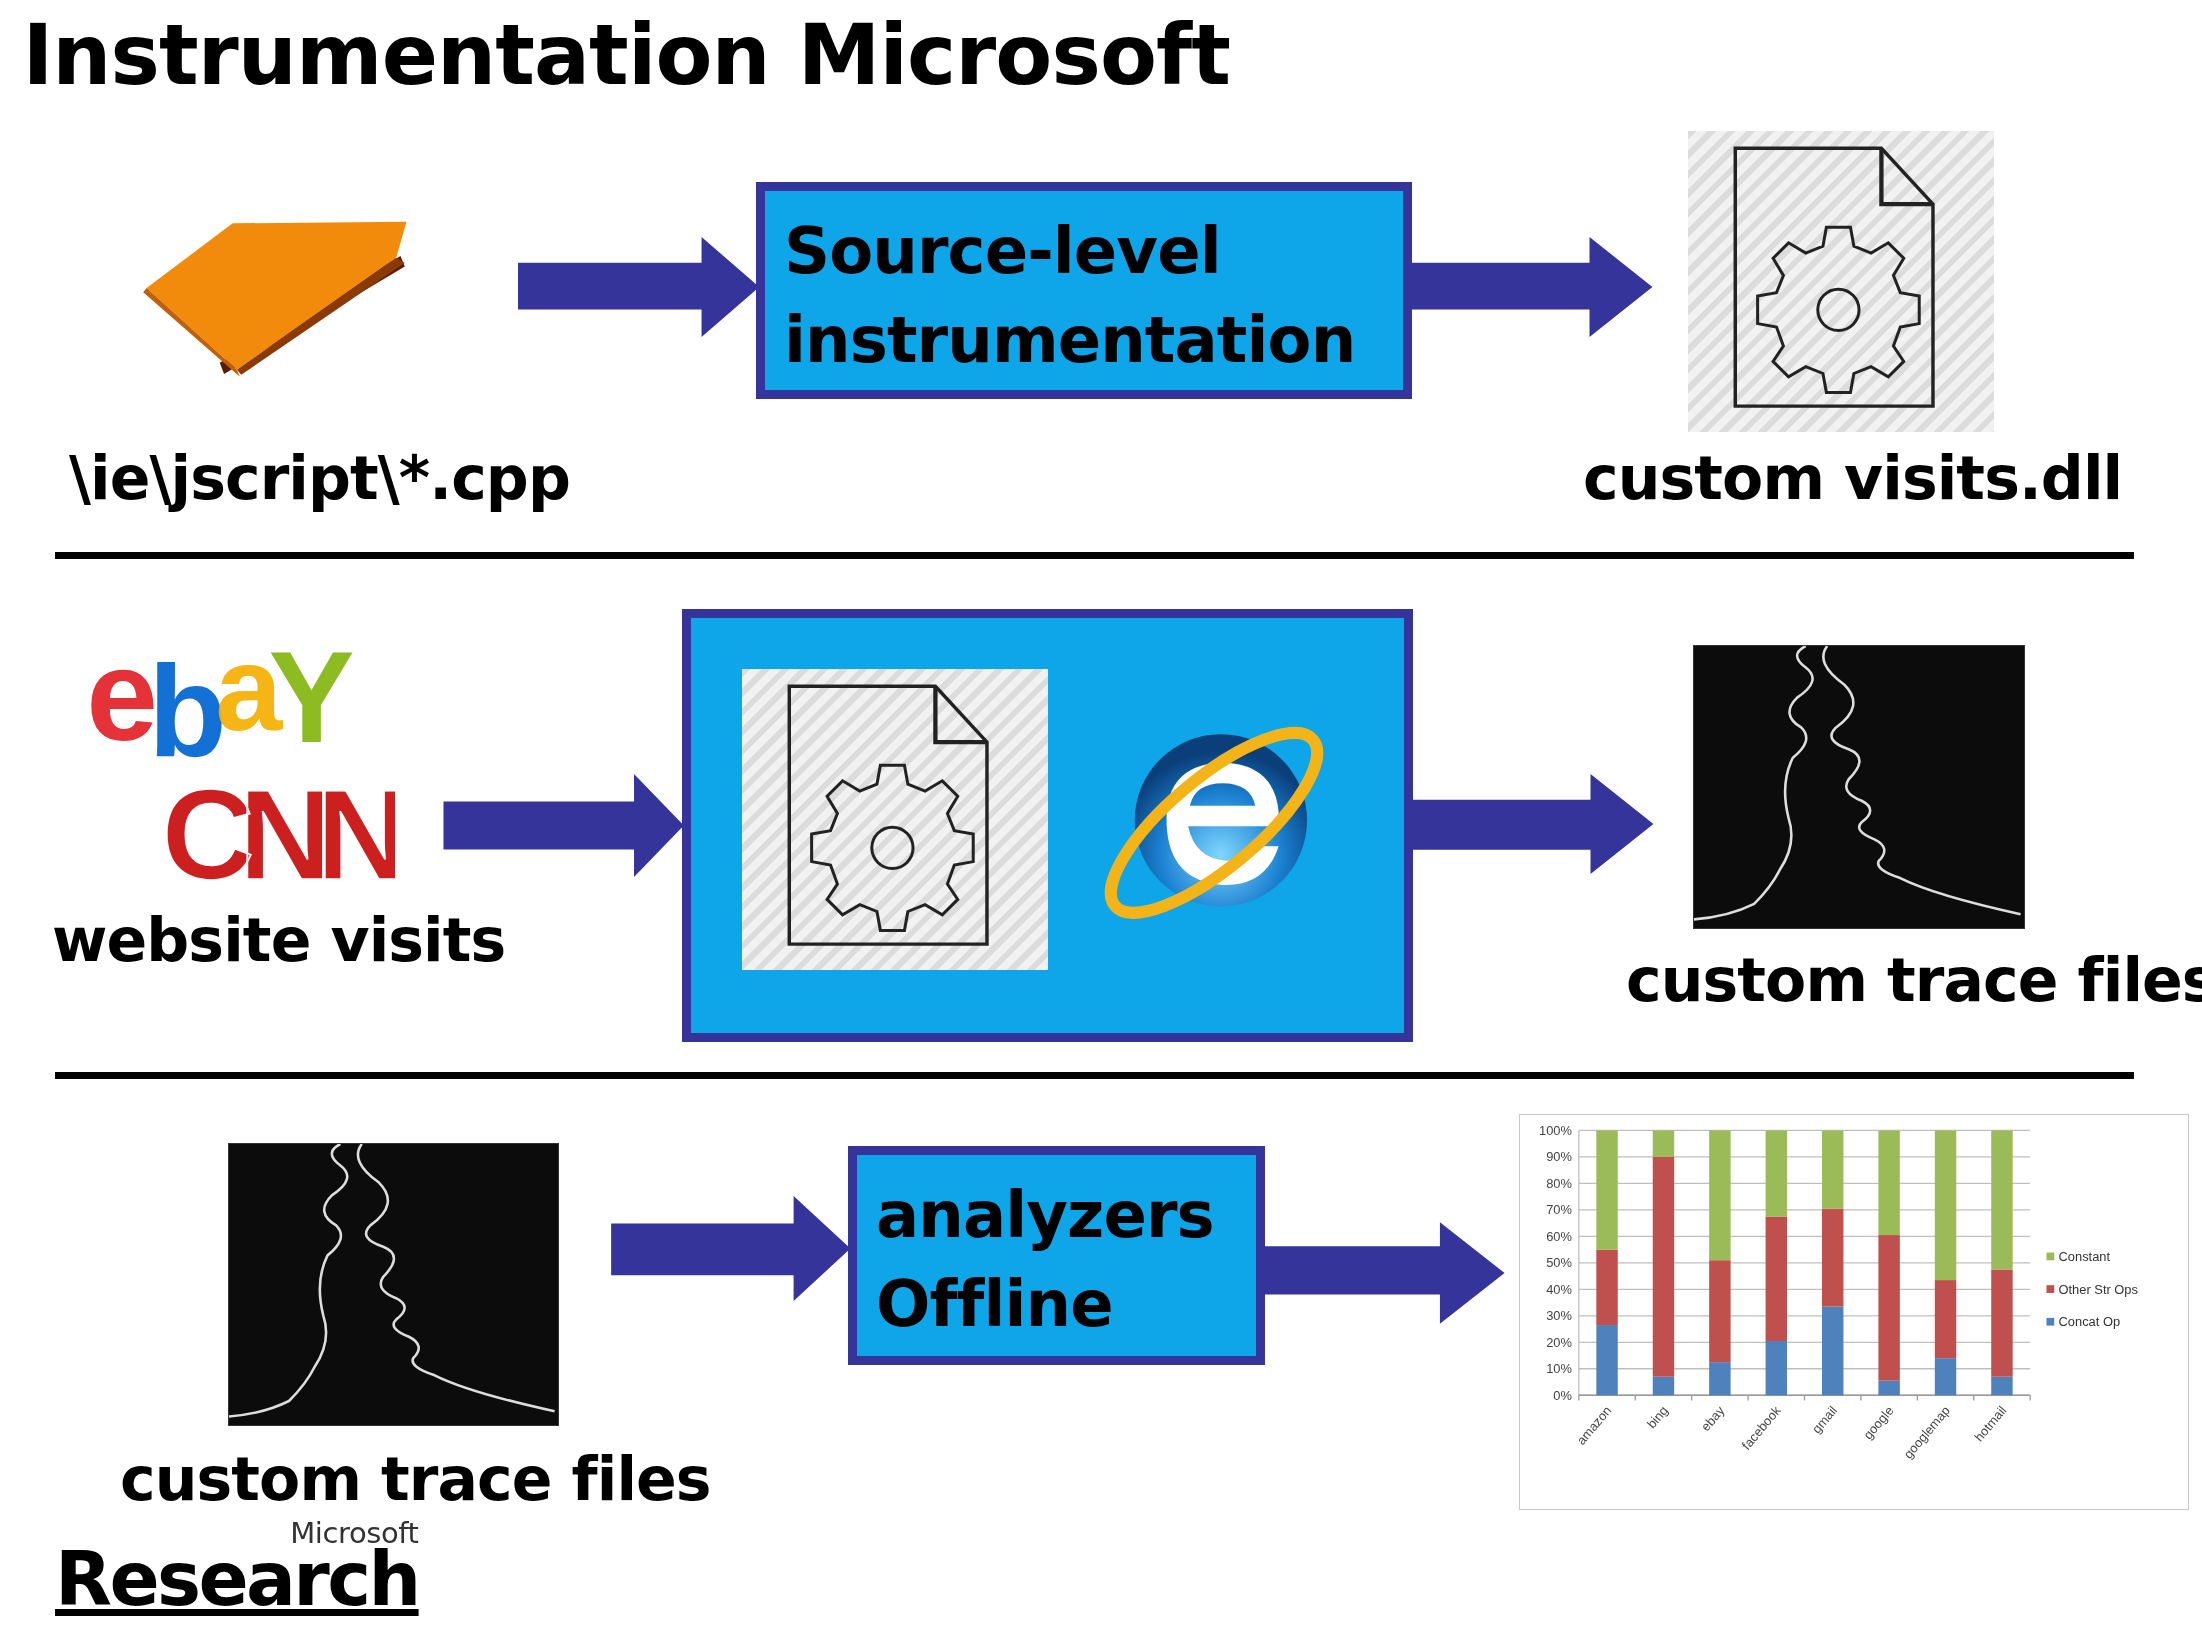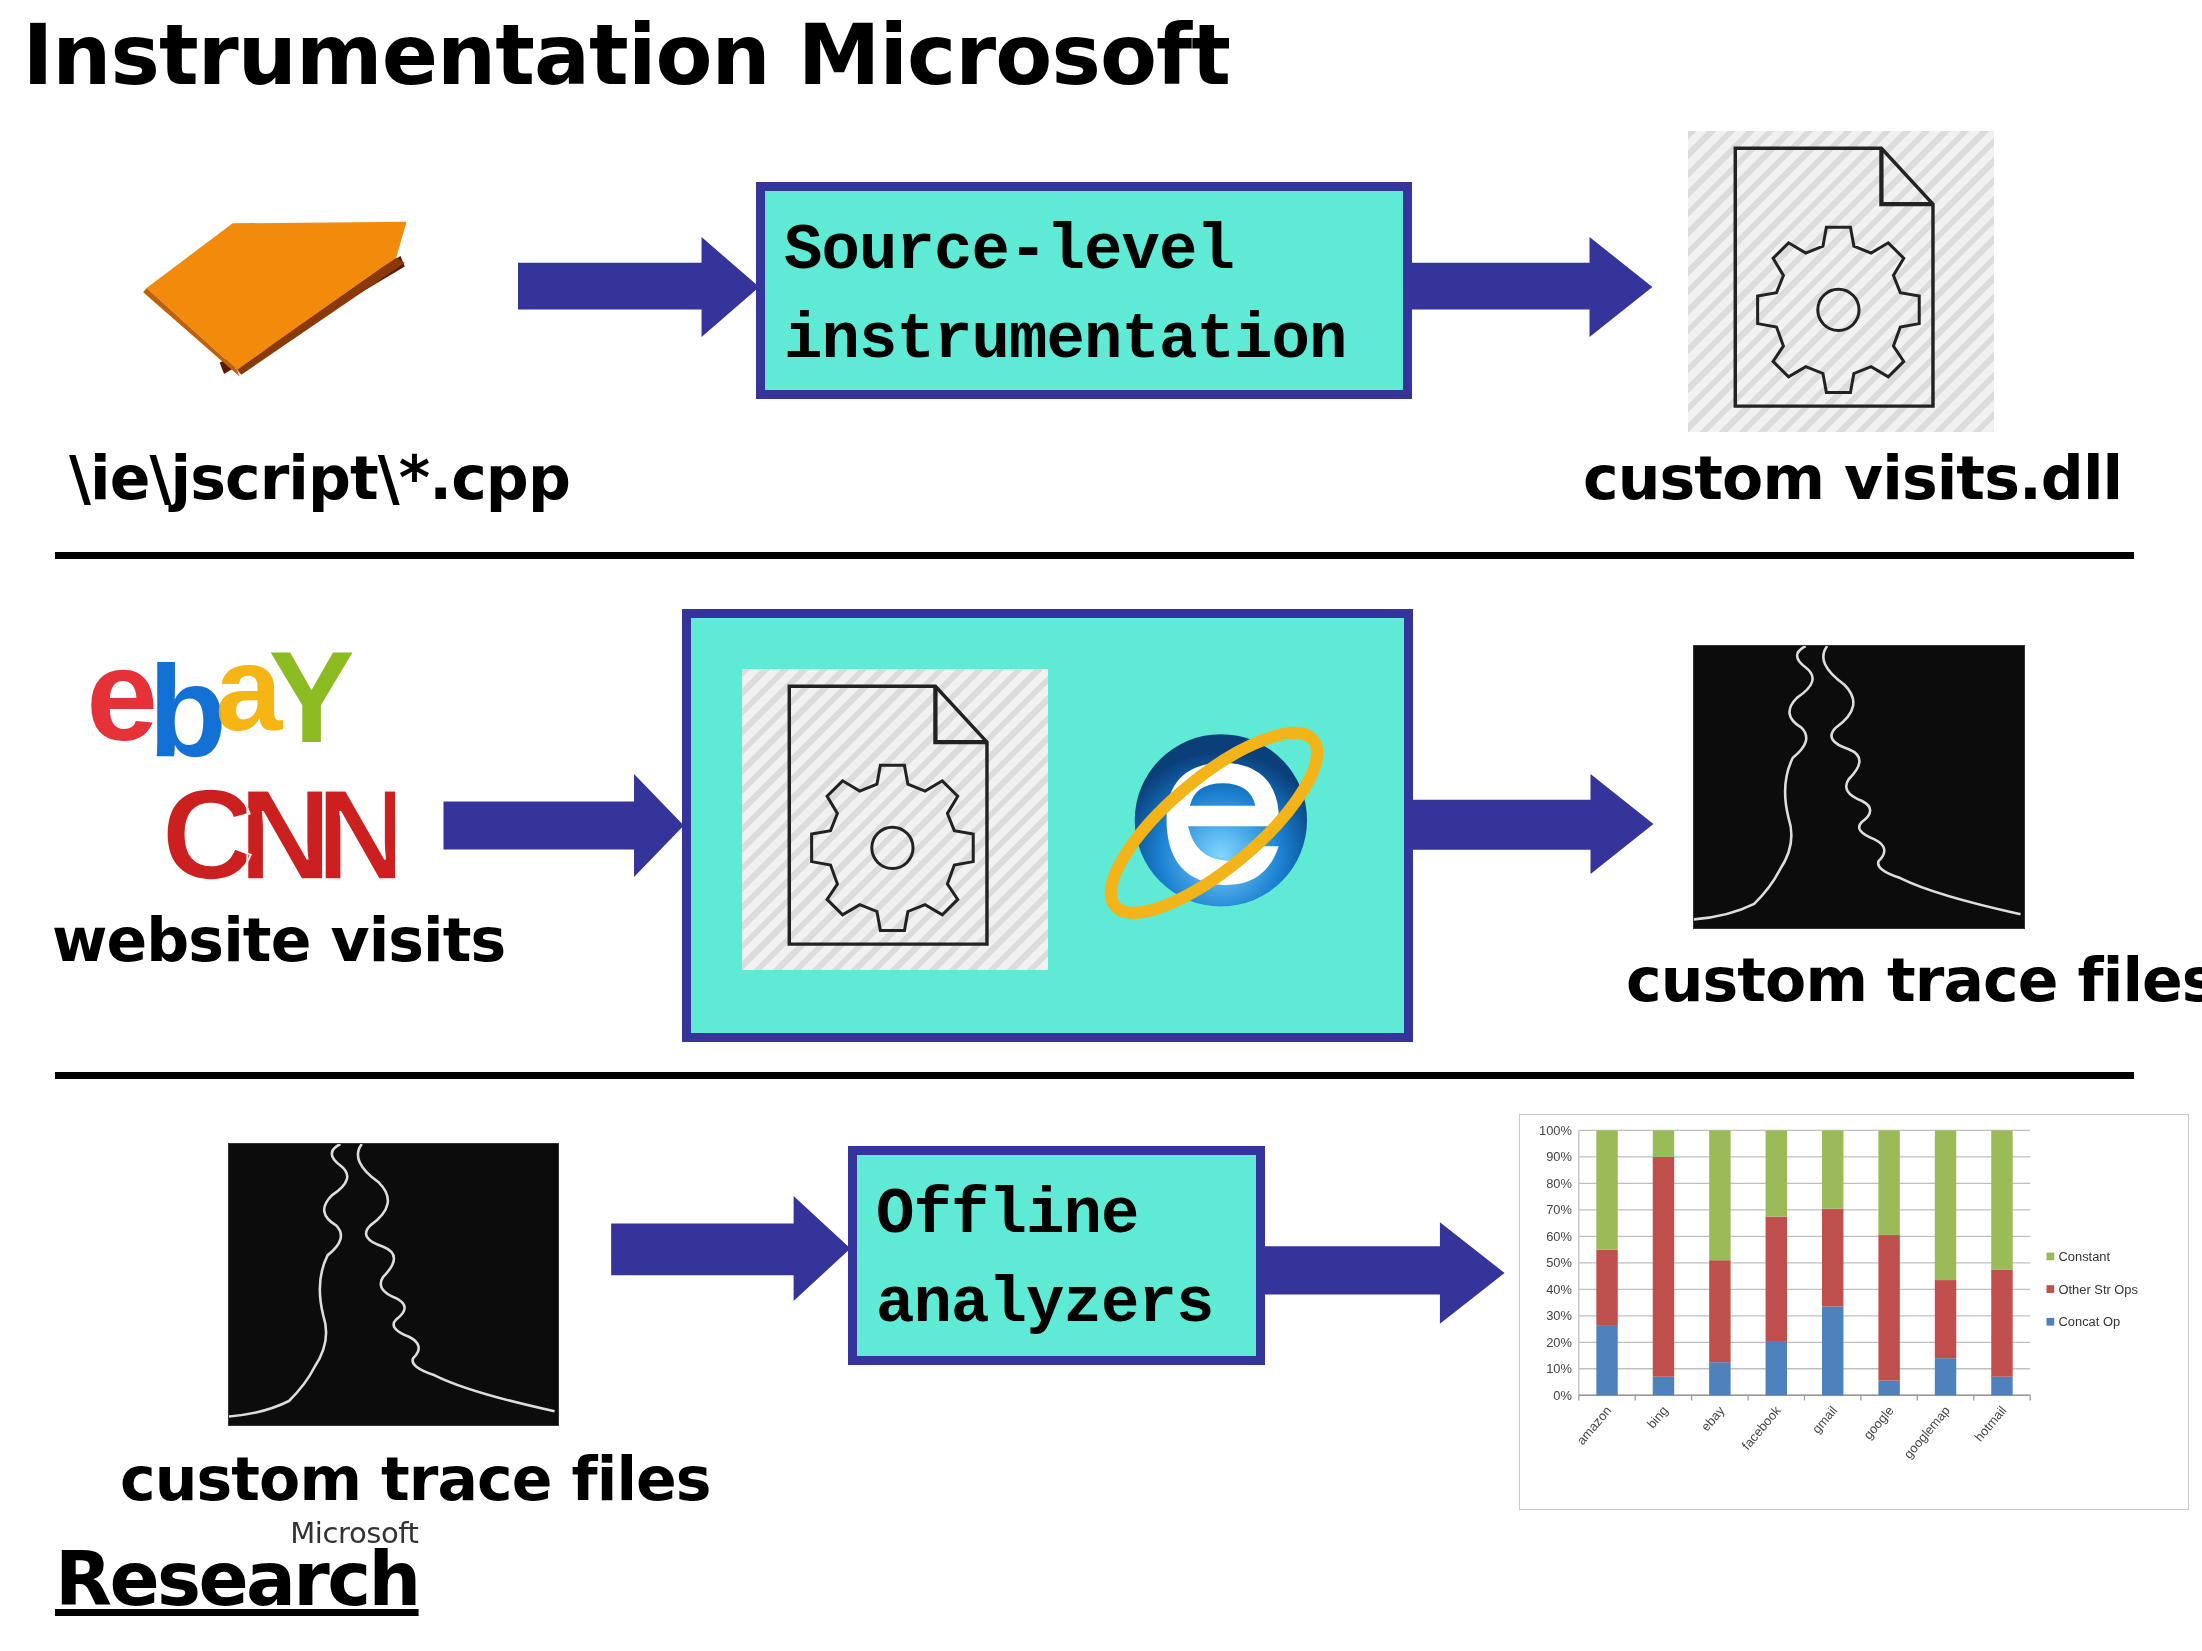--- a/index.html
+++ b/index.html
@@ -1,21 +1,21 @@
 <!DOCTYPE html>
 <html style="font-size:13.8px"><head>
 <meta charset="utf-8">
 <style>
   html, body { margin:0; padding:0; background:#ffffff; }
   body { width:2203px; height:1652px; position:relative; overflow:hidden;
          font-family:"DejaVu Sans", "Liberation Sans", sans-serif; color:#000; }
   .abs { position:absolute; }
   .title { left:22.4px; top:6.9px; font-size:83px; font-weight:bold; letter-spacing:-0.9px; white-space:nowrap; }
   .label { font-size:60px; font-weight:bold; white-space:nowrap; text-align:right; letter-spacing:-0.9px; }
-  .box { border:9.5px solid #34349a; background:#5eead4; box-sizing:border-box;font-family:Liberation Mono, monospace; }
+  .box { border:9.5px solid #34349a; background:#0ea5e9; box-sizing:border-box; }
   .box-text { font-size:64px; font-weight:bold; line-height:89px; letter-spacing:-0.9px; white-space:nowrap; }
   .divider { left:55px; width:2079px; height:6.9px; background:#000; }
   .hatch { background: repeating-linear-gradient(135deg, #dcdcdc 0 6px, #f1f1f1 6px 13.8px); }
   .trace { background:#0c0c0c; border:1.7px solid #333; overflow:hidden; }
   svg { display:block; }
   .chart-frame { left:1519px; top:1114px; width:670px; height:396px; border:1.7px solid #c8c8c8; box-sizing:border-box; background:#fff; }
   .ms-small { font-size:29px; color:#333; letter-spacing:-0.4px; }
   .ms-big { font-size:74px; font-weight:bold; letter-spacing:-2.6px; }
 </style>
 </head>
@@ -139,22 +139,22 @@
 <div class="abs label" style="left:120px;top:1444px;width:473px;">custom trace files</div>
 
 <div class="abs" style="left:611px;top:1196px;">
   <svg width="243" height="105" viewBox="0 0 282 122">
       <polygon points="0,32 212,32 212,0 278,61 212,122 212,92 0,92" fill="#34349a"></polygon>
     </svg>
 </div>
 
 <div class="abs box" style="left:848px;top:1146px;width:417px;height:219px;">
   <div class="abs box-text" style="left:19px;top:15.5px;">
+    <div>analyzers</div>
     <div>Offline</div>
-    <div>analyzers</div>
   </div>
 </div>
 
 <div class="abs" style="left:1265px;top:1222px;">
   <svg width="243" height="102" viewBox="0 0 282 118">
       <polygon points="0,28 203,28 203,0 278,59 203,118 203,84 0,84" fill="#34349a"></polygon>
     </svg>
 </div>
 
 <div class="abs chart-frame">

